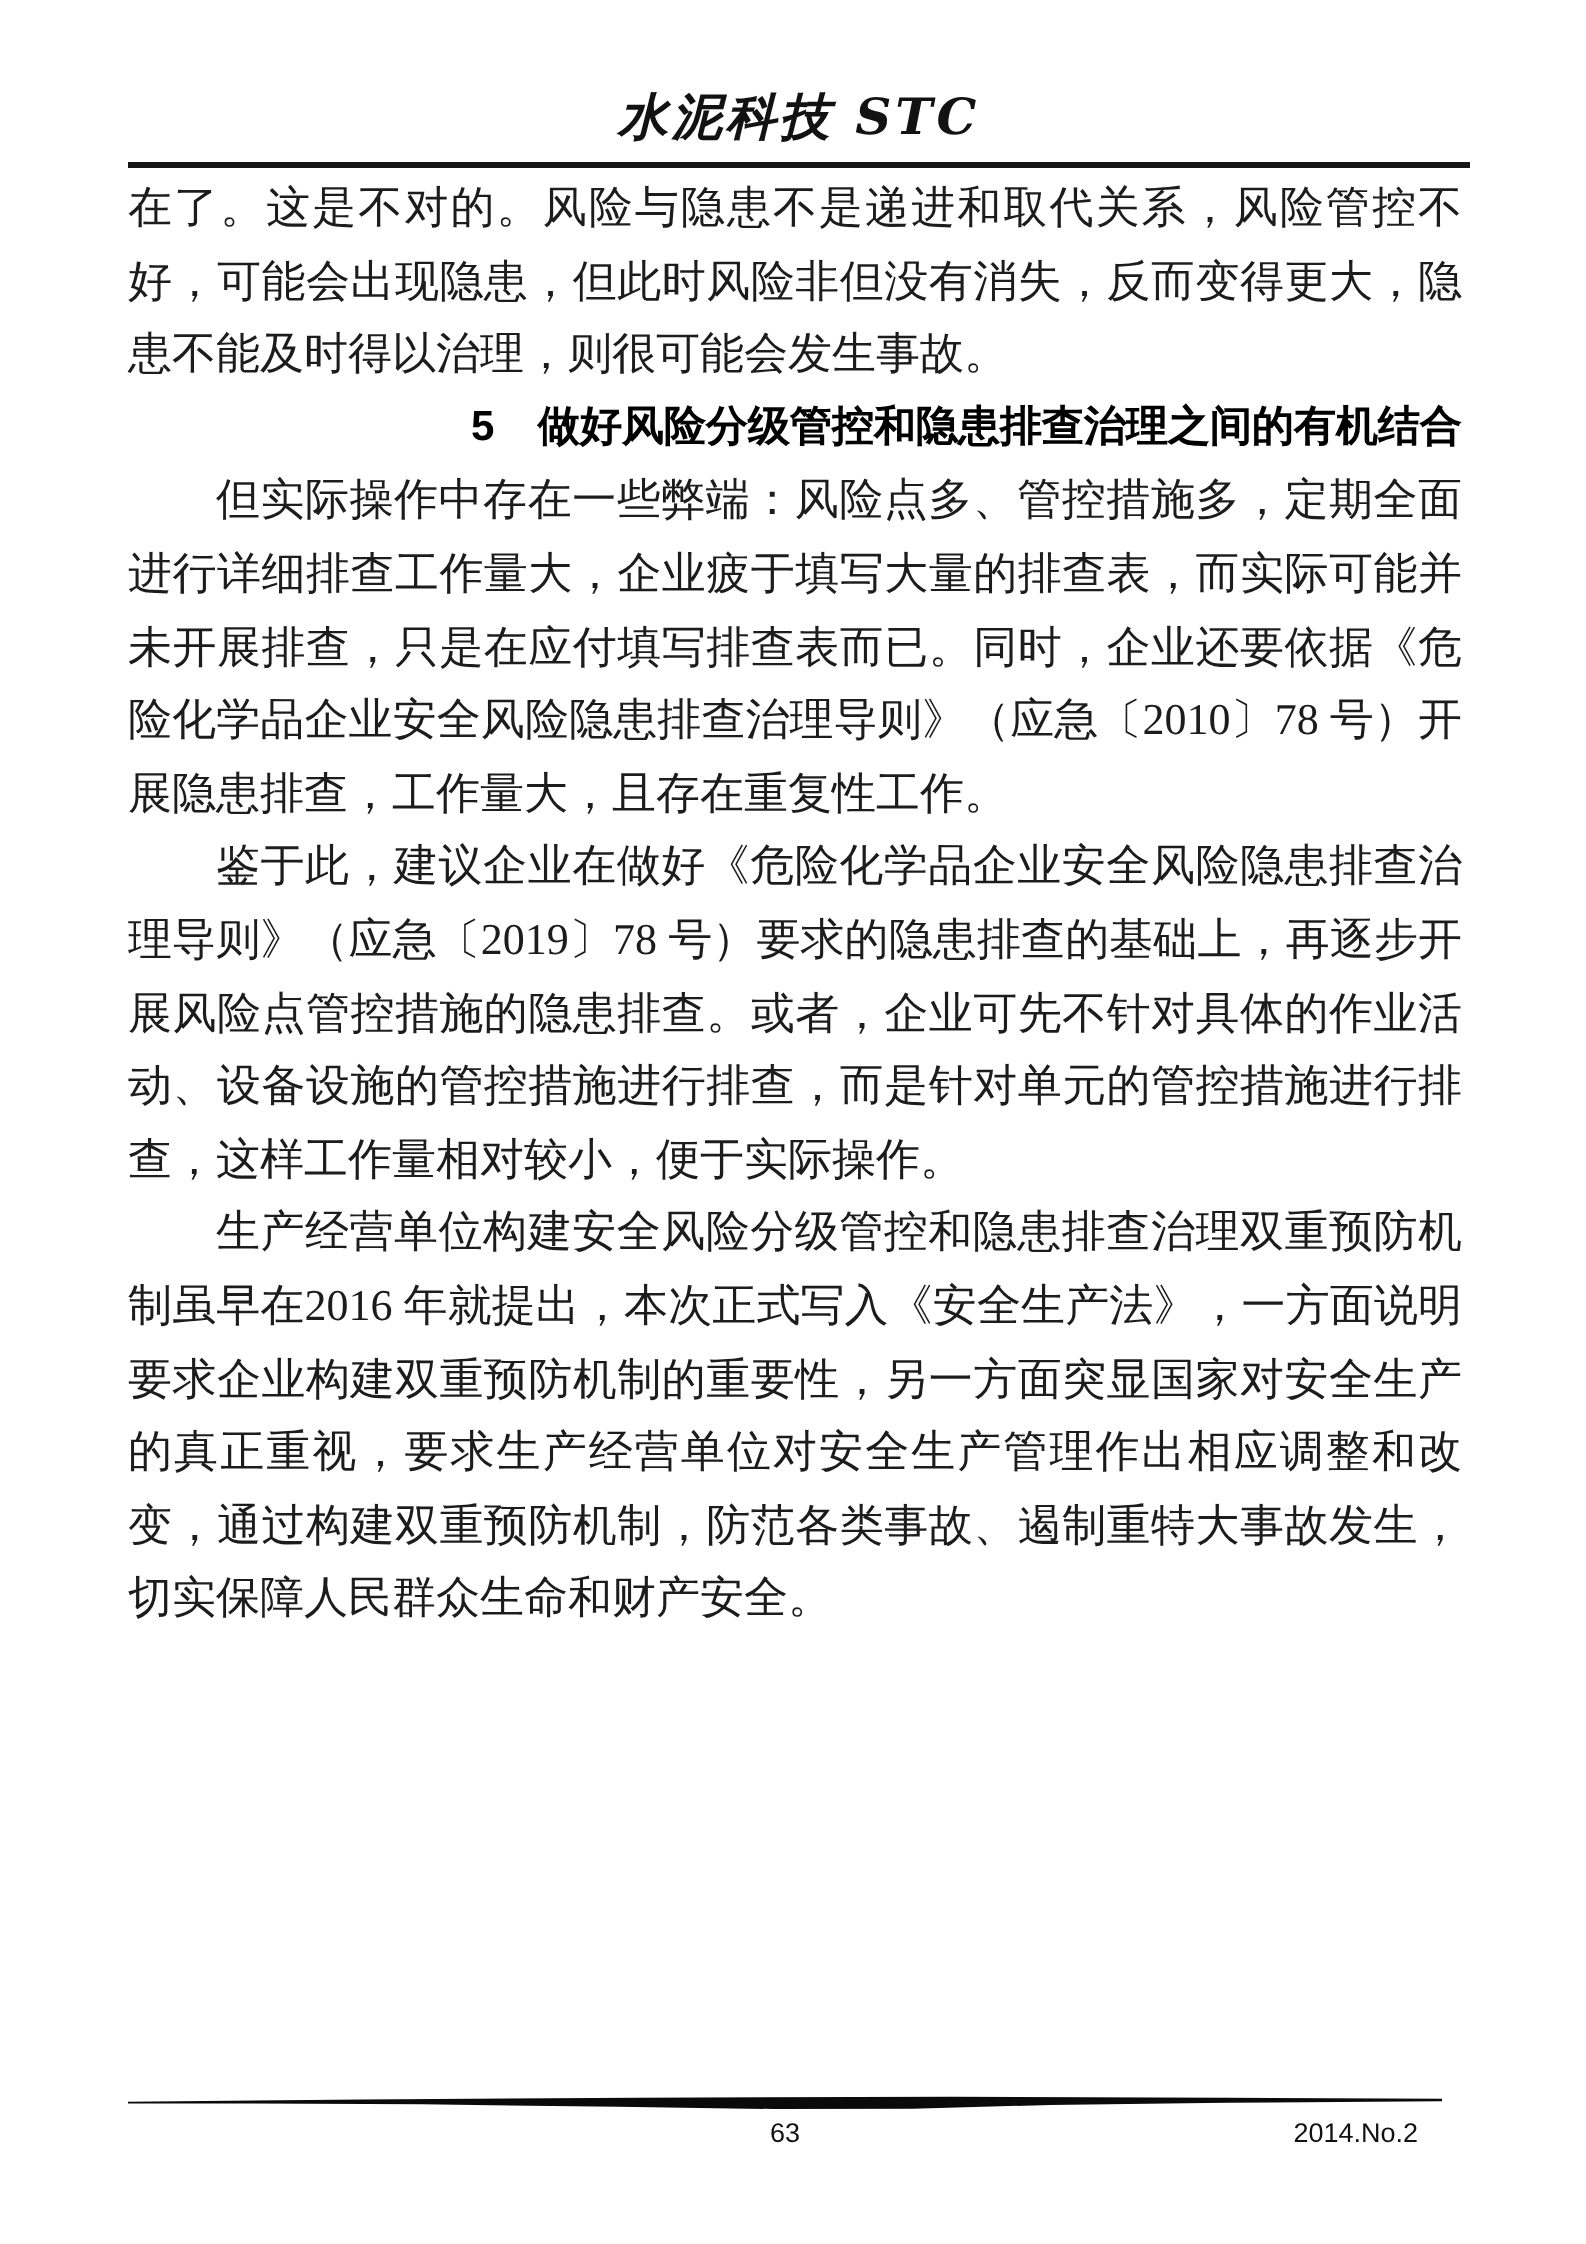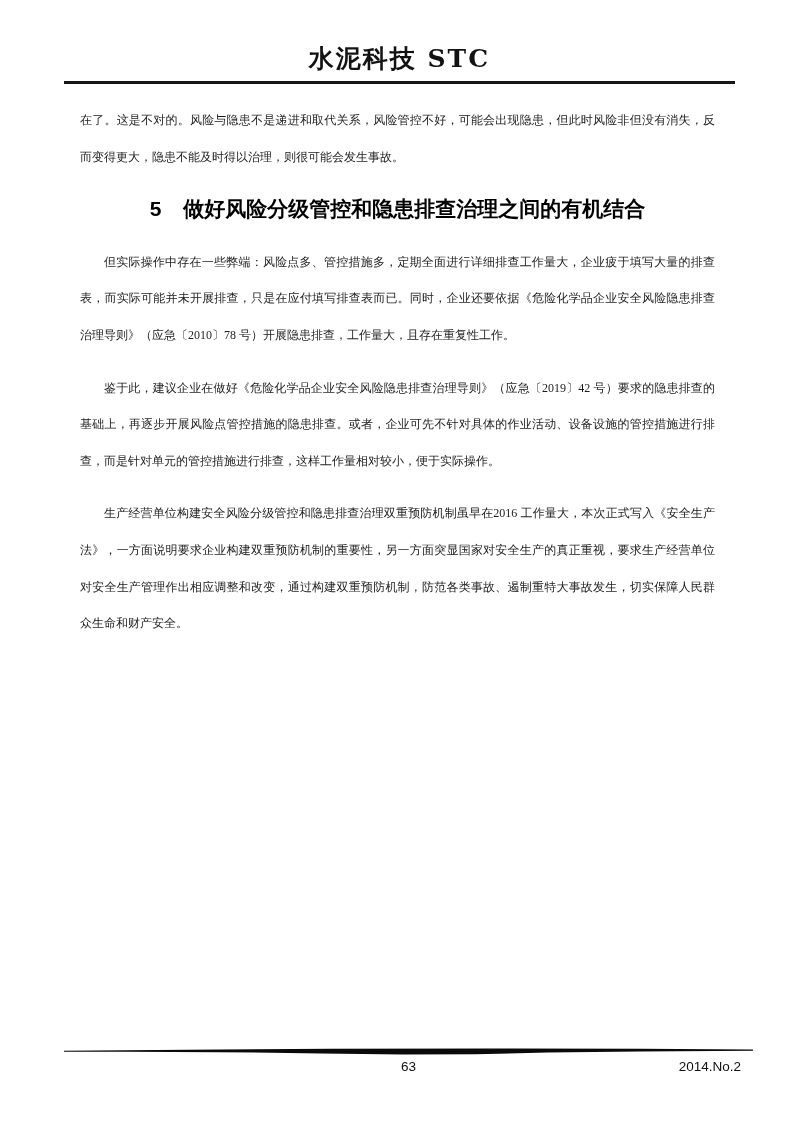--- a/index.html
+++ b/index.html
@@ -12,55 +12,56 @@
     color: #1c1c1c;
     overflow: hidden;
     margin: 0 auto;
   }
   .page-header { padding: 44px 58px 0 64px; }
   .journal-title {
     text-align: center;
     font-size: 25px;
     line-height: 30px;
     font-family: "DejaVu Serif", serif;
+    font-style: italic;
     font-weight: 600;
     letter-spacing: 2px;
     color: #121212;
   }
   .header-rule {
     margin-top: 7px;
     border-bottom: 3px solid #161616;
   }
   .page-body {
     padding: 2px 62px 0 64px;
     text-align: justify;
     text-justify: inter-ideograph;
   }
   .body-para {
-    margin: 16px;
-    font-size: 12px;
+    margin: 0;
+    font-size: 22px;
     line-height: 36.6px;
     color: #1c1c1c;
   }
   .indent { text-indent: 2em; }
   .section-heading {
-    margin: 12px;
+    margin: 0;
     font-size: 21px;
     line-height: 36.6px;
     font-family: "Liberation Sans", "DejaVu Sans", sans-serif;
     font-weight: bold;
     color: #000000;
-    text-align: center;
+    text-align: right;
     text-indent: 0;
   }
   .sec-num { margin-right: 16px; }
   .page-footer {
     position: absolute;
     left: 64px;
-    right: 40px;
+    right: 72px;
     top: 1047px;
   }
   .footer-rule { display: block; width: 100%; height: 11px; }
   .footer-row {
     position: relative;
     margin-top: 1px;
     height: 18px;
     font-family: "Liberation Sans", "DejaVu Sans", sans-serif;
     font-size: 13.5px;
     color: #111111;
@@ -87,24 +88,24 @@
     <p class="body-para">在了。这是不对的。风险与隐患不是递进和取代关系，风险管控不好，可能会出现隐患，但此时风险非但没有消失，反而变得更大，隐患不能及时得以治理，则很可能会发生事故。</p>
 
     <h2 class="section-heading">
       <span class="sec-num">5</span>
       <span class="sec-title">做好风险分级管控和隐患排查治理之间的有机结合</span>
     </h2>
 
 
     <p class="body-para indent">但实际操作中存在一些弊端：风险点多、管控措施多，定期全面进行详细排查工作量大，企业疲于填写大量的排查表，而实际可能并未开展排查，只是在应付填写排查表而已。同时，企业还要依据《危险化学品企业安全风险隐患排查治理导则》（应急〔2010〕78 号）开展隐患排查，工作量大，且存在重复性工作。</p>
 
-    <p class="body-para indent">鉴于此，建议企业在做好《危险化学品企业安全风险隐患排查治理导则》（应急〔2019〕42 号）要求的隐患排查的基础上，再逐步开展风险点管控措施的隐患排查。或者，企业可先不针对具体的作业活动、设备设施的管控措施进行排查，而是针对单元的管控措施进行排查，这样工作量相对较小，便于实际操作。</p>
+    <p class="body-para indent">鉴于此，建议企业在做好《危险化学品企业安全风险隐患排查治理导则》（应急〔2019〕78 号）要求的隐患排查的基础上，再逐步开展风险点管控措施的隐患排查。或者，企业可先不针对具体的作业活动、设备设施的管控措施进行排查，而是针对单元的管控措施进行排查，这样工作量相对较小，便于实际操作。</p>
 
 
-    <p class="body-para indent">生产经营单位构建安全风险分级管控和隐患排查治理双重预防机制虽早在2016 工作量大，本次正式写入《安全生产法》，一方面说明要求企业构建双重预防机制的重要性，另一方面突显国家对安全生产的真正重视，要求生产经营单位对安全生产管理作出相应调整和改变，通过构建双重预防机制，防范各类事故、遏制重特大事故发生，切实保障人民群众生命和财产安全。</p>
+    <p class="body-para indent">生产经营单位构建安全风险分级管控和隐患排查治理双重预防机制虽早在2016 年就提出，本次正式写入《安全生产法》，一方面说明要求企业构建双重预防机制的重要性，另一方面突显国家对安全生产的真正重视，要求生产经营单位对安全生产管理作出相应调整和改变，通过构建双重预防机制，防范各类事故、遏制重特大事故发生，切实保障人民群众生命和财产安全。</p>
 
   </main>
 
   <footer class="page-footer">
     <svg class="footer-rule" viewBox="0 0 670 12" preserveAspectRatio="none" aria-hidden="true">
       <polygon fill="#0a0a0a" points="0,4.2 120,3 260,2 420,1.5 560,2 670,2.6 670,4 560,4.8 470,6 400,8 330,8.2 250,7 150,5.6 60,5.2 0,5.2"></polygon>
     </svg>
     <div class="footer-row">
       <span class="page-number">63</span>
       <span class="issue">2014.No.2</span>

